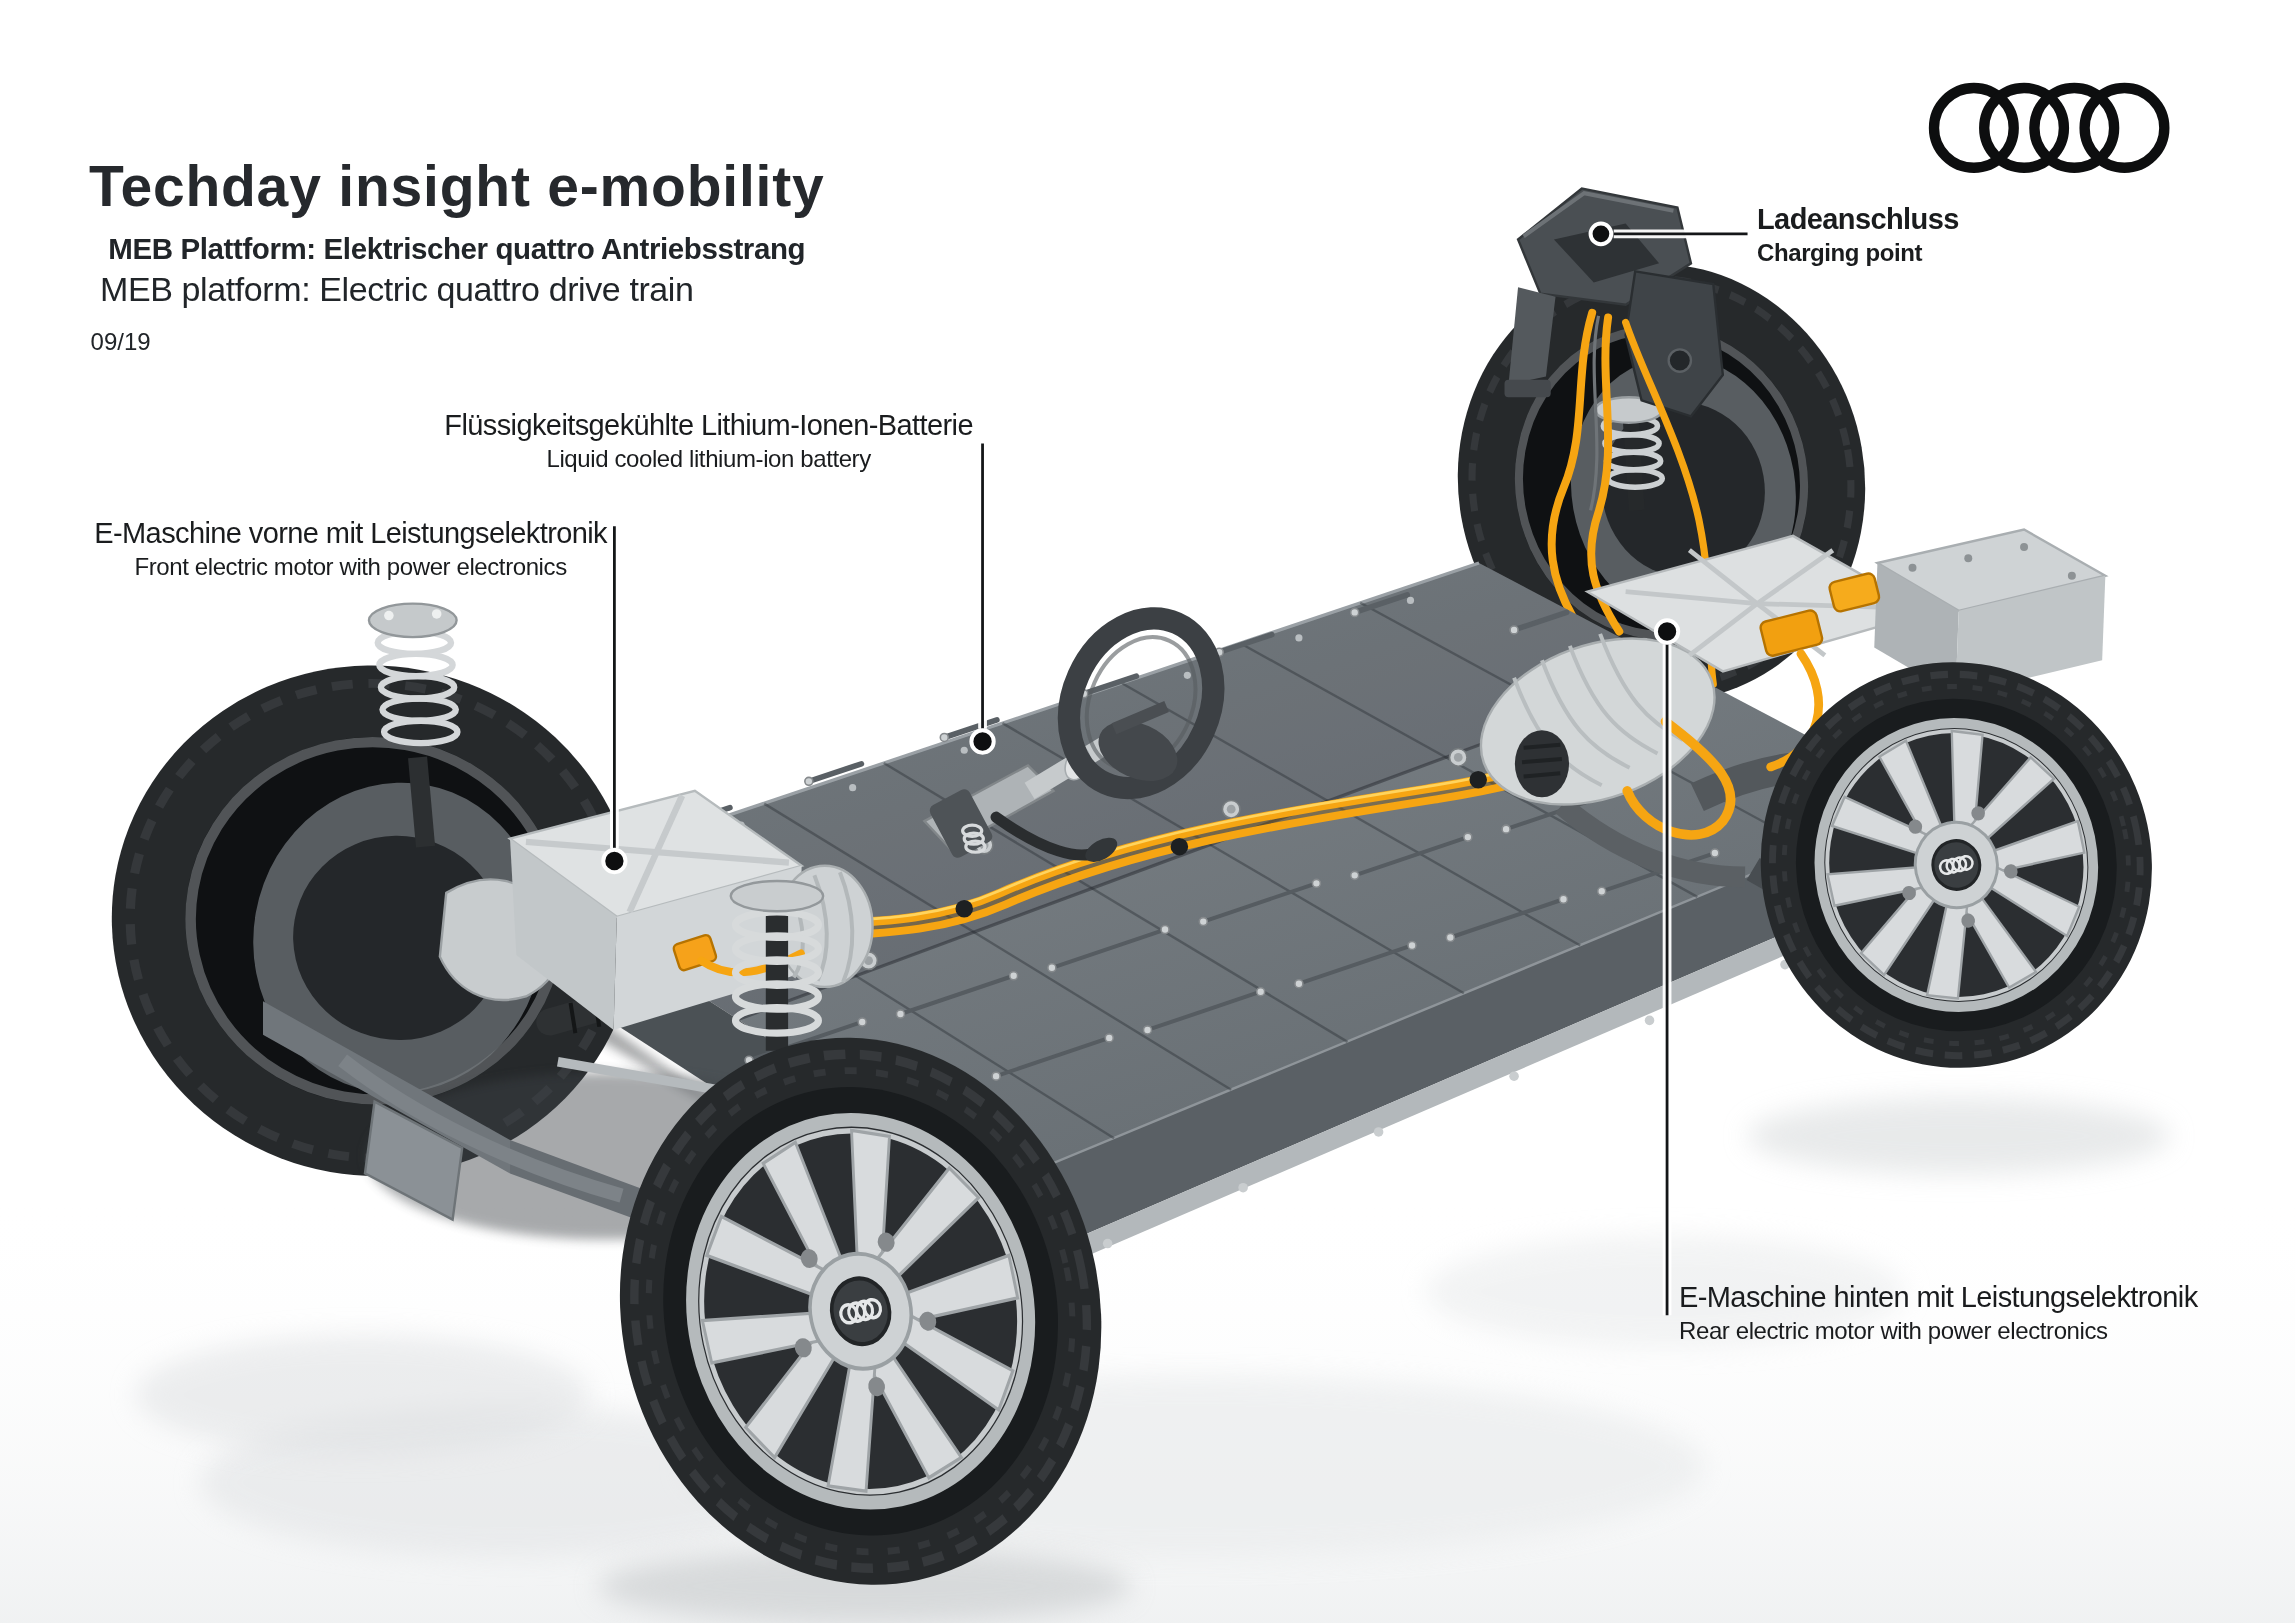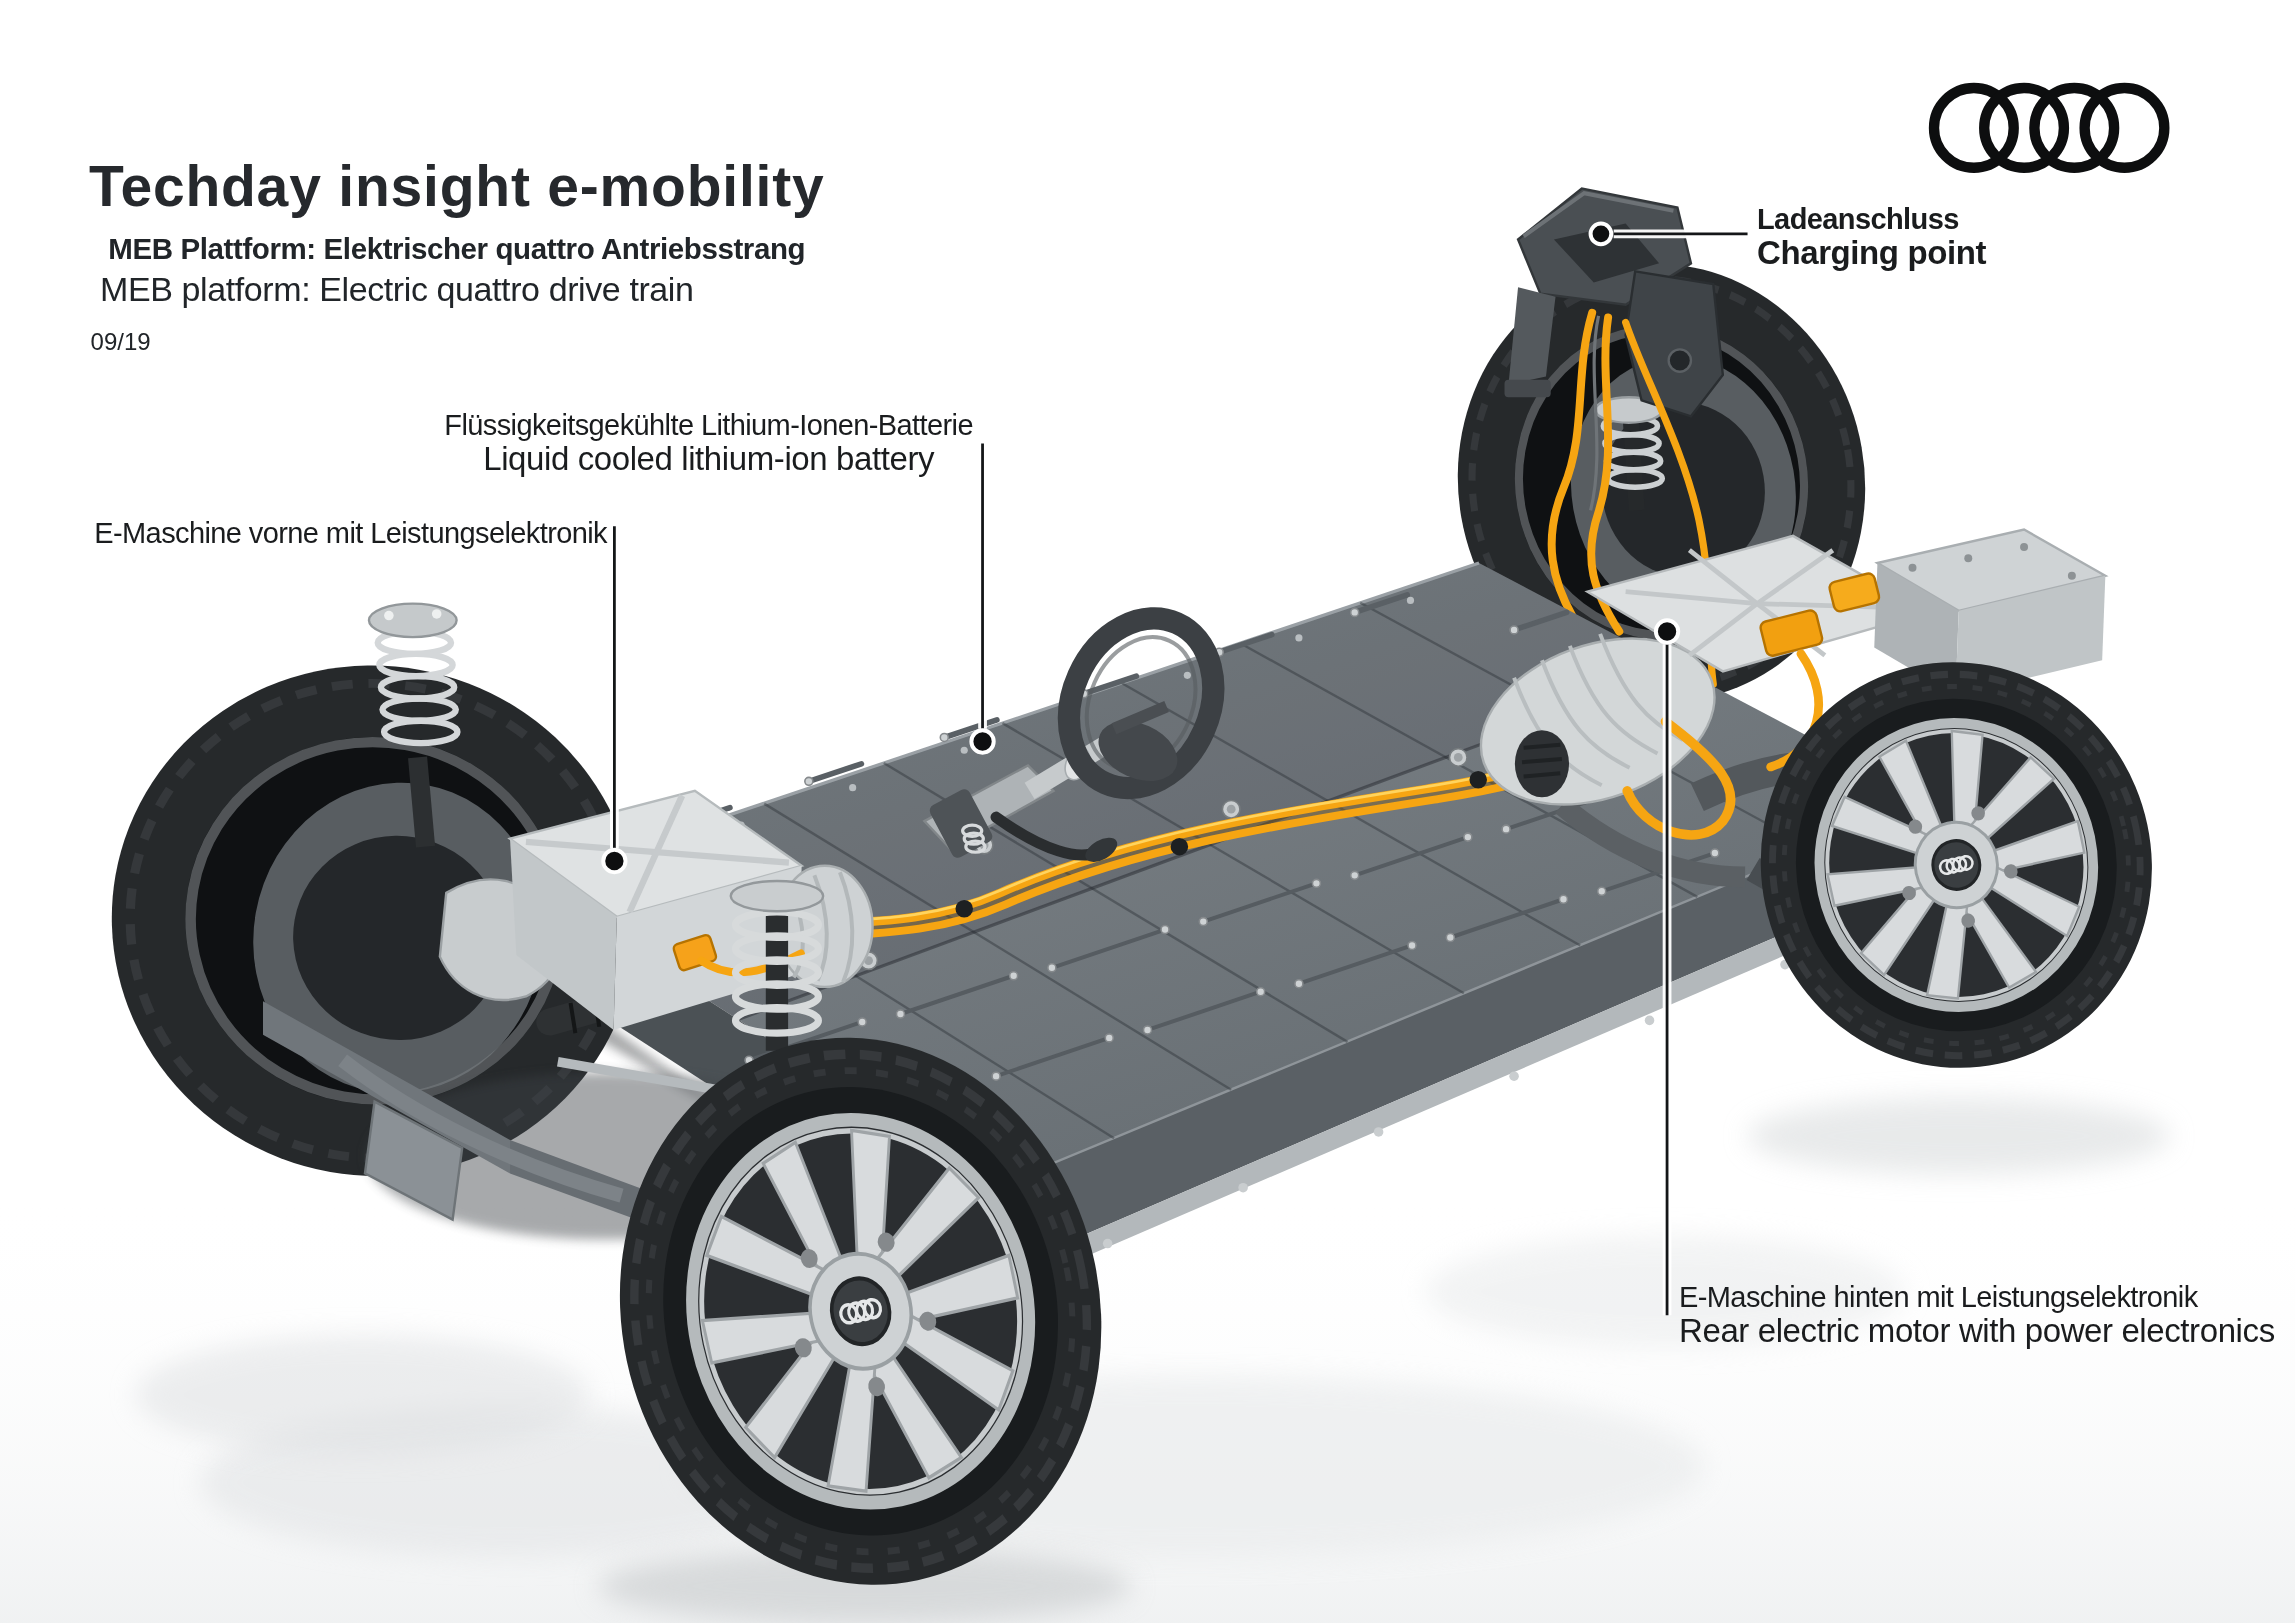--- a/index.html
+++ b/index.html
@@ -13,21 +13,21 @@
   .scene{position:absolute;left:0;top:0;width:2295px;height:1624px;}
 
   .title-block{position:absolute;left:89px;top:153px;color:#212529;}
   .main-title{font-size:57px;font-weight:bold;letter-spacing:0.8px;margin:0 0 12.8px 0;color:#26292d;}
   .sub-de{font-size:29.5px;font-weight:bold;margin:0;letter-spacing:-0.4px;text-align:center;}
   .sub-en{font-size:34px;font-weight:normal;margin:4px 0 0 11px;letter-spacing:-0.4px;}
   .date-line{font-size:24px;font-weight:normal;margin:19px 0 0 1.6px;}
 
   .annotation{position:absolute;color:#1a1c1e;white-space:nowrap;}
   .annotation .de{display:block;font-size:29px;line-height:35px;letter-spacing:-0.6px;}
-  .annotation .en{display:block;font-size:33px;line-height:32px;letter-spacing:-0.4px;}
+  .annotation .en{display:block;font-size:24px;line-height:32px;letter-spacing:-0.4px;}
   .align-right{text-align:center;}
 
   .anno-charging{left:1757px;top:202px;font-weight:bold;}
   .anno-battery{right:1322px;top:408px;}
   .anno-front{right:1688px;top:516px;}
   .anno-rear{left:1679px;top:1280px;}
 
   
   .tire{fill:var(--tire_black,#26292b);}
   .cable{stroke:var(--accent_cable_orange,#f6a512);fill:none;stroke-linecap:round;}
@@ -435,20 +435,21 @@
     <span class="en">Charging point</span>
   </div>
 
   <div class="annotation anno-battery align-right">
     <span class="de">Flüssigkeitsgekühlte Lithium-Ionen-Batterie</span>
     <span class="en">Liquid cooled lithium-ion battery</span>
   </div>
 
   <div class="annotation anno-front align-right">
     <span class="de">E-Maschine vorne mit Leistungselektronik</span>
+    <span class="en">Front electric motor with power electronics</span>
   </div>
 
   <div class="annotation anno-rear">
     <span class="de">E-Maschine hinten mit Leistungselektronik</span>
     <span class="en">Rear electric motor with power electronics</span>
   </div>
 
 </div>
 
 

